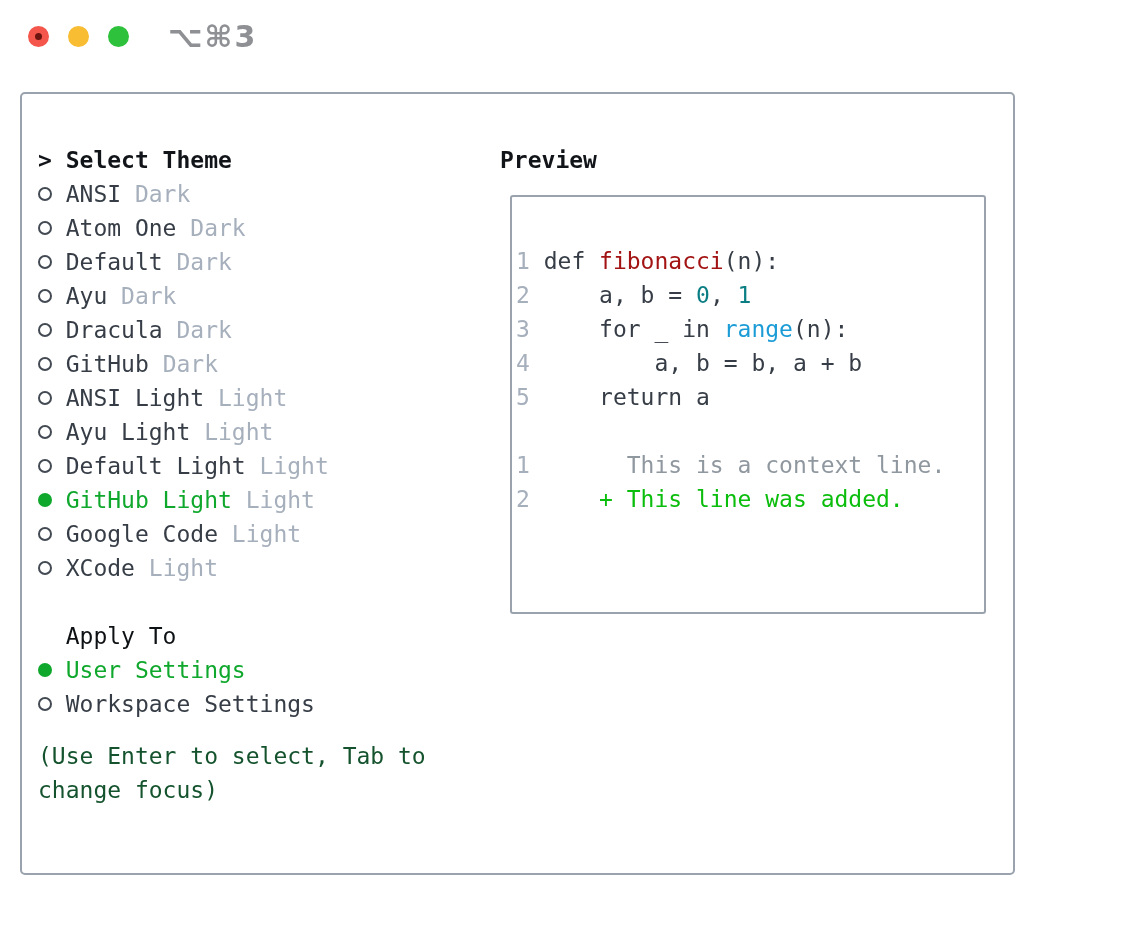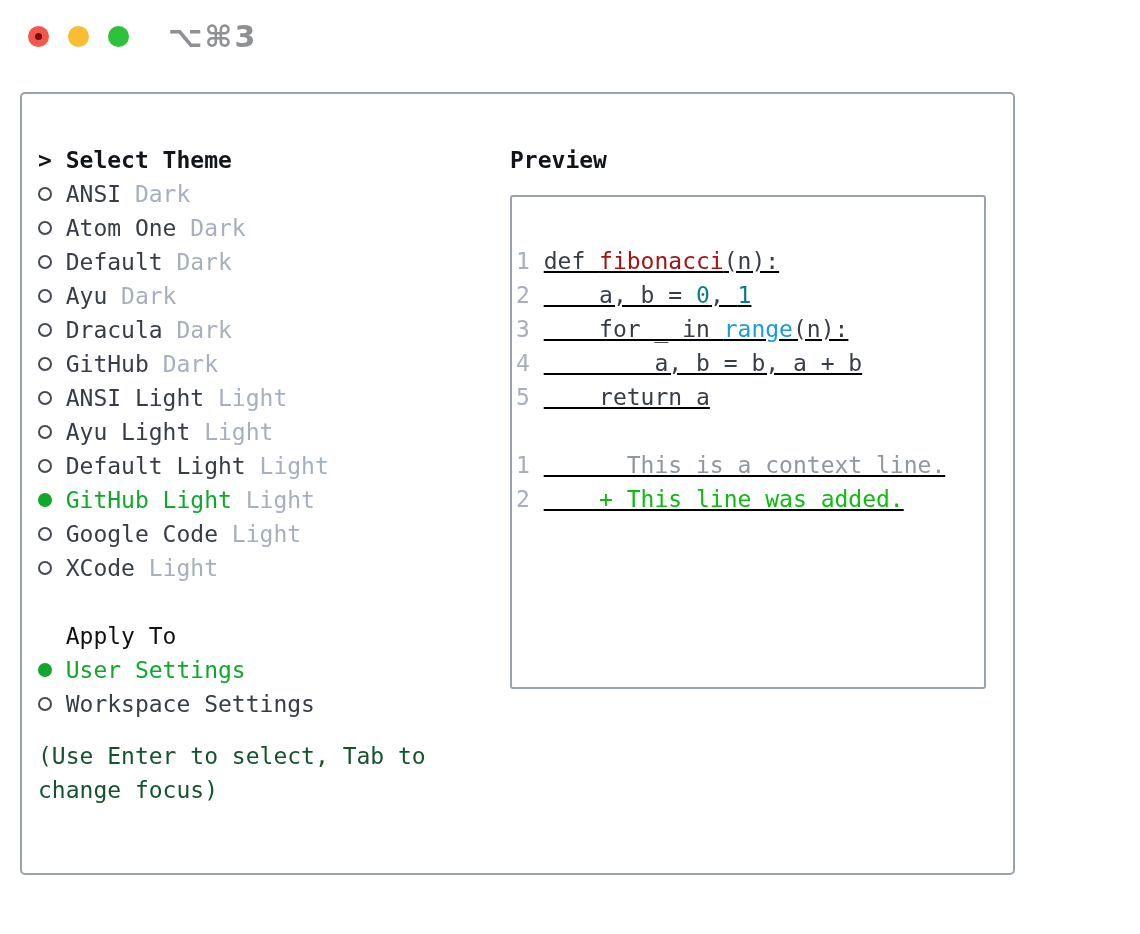--- a/index.html
+++ b/index.html
@@ -33,25 +33,25 @@
   .hdr-text { font-weight:bold; color:#111418; }
   .sub-text { color:#0e1114; }
   .radio { display:inline-block; width:10px; height:10px; border:2.5px solid #434a53;
            border-radius:50%; vertical-align:middle; margin-top:-3px; }
   .radio.sel { background:#0fa82d; border-color:#0fa82d; }
   .name.sel { color:#0fa82d; }
   .variant { color:#a6afbc; margin-left:1ch;margin-top:19px; }
   .hint { margin-top:18px; width:30ch; font-size:23px; line-height:34px; color:#14532d; }
   
   .preview-header { position:absolute; left:478px; top:49px; height:34px; line-height:34px;
-                    font-size:23px; font-weight:bold; color:#111418;margin-left:10px; }
+                    font-size:23px; font-weight:bold; color:#111418; }
   .preview-box {
-    position:absolute; left:488px; top:101px; width:476px; height:494px;
+    position:absolute; left:488px; top:101px; width:476px; height:419px;
     border:2px solid #99a2ad; border-radius:3px; box-sizing:border-box;
-    padding:47px 0 0 4px; overflow:hidden;text-decoration:underline;
+    padding:47px 0 0 4px; overflow:hidden;
   }
   .code-line { height:34px; line-height:34px; font-size:23px; white-space:pre; }
   .ln { display:inline-block; width:2ch; color:#a6afbc; }
   .seg-plain, .seg-keyword { color:#363d46; }
   .seg-function { color:#a31313; }
   .seg-number   { color:#0b7e84; }
   .seg-builtin  { color:#1b9cd6; }
   .seg-context  { color:#8f979f; }
   .seg-deletion { color:#cd321b; }
   .seg-addition { color:#0bbd0c; }

